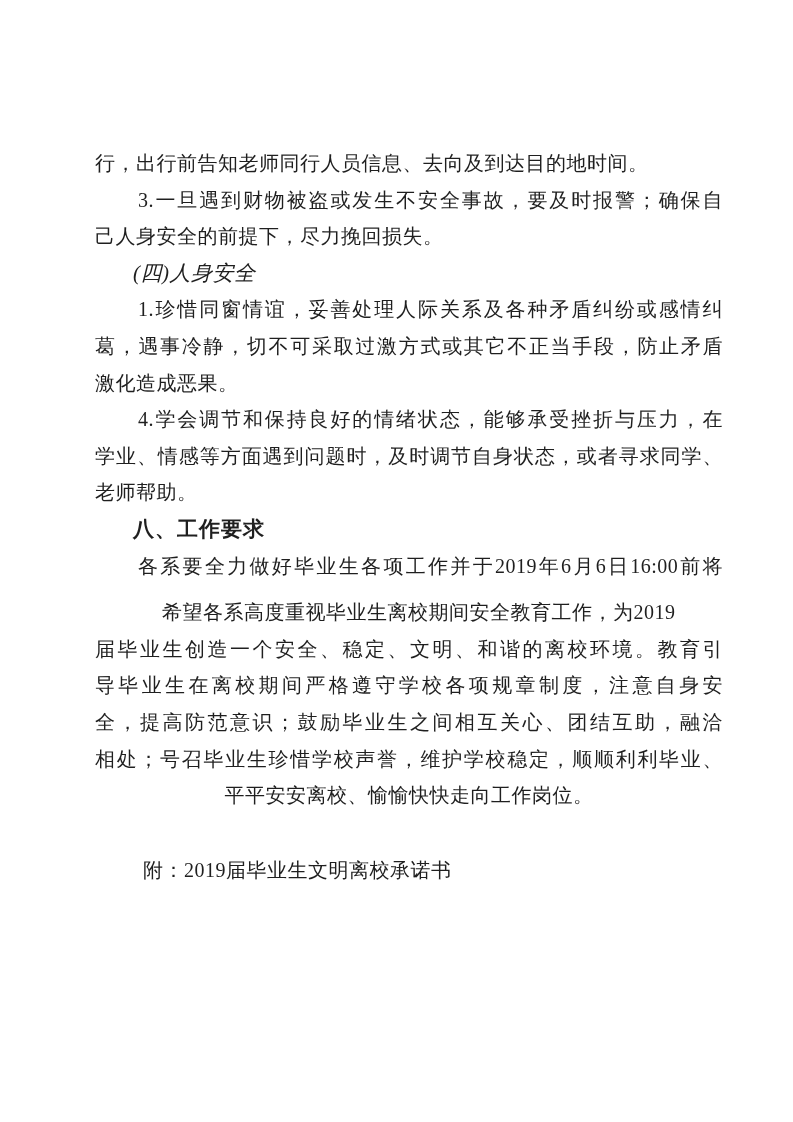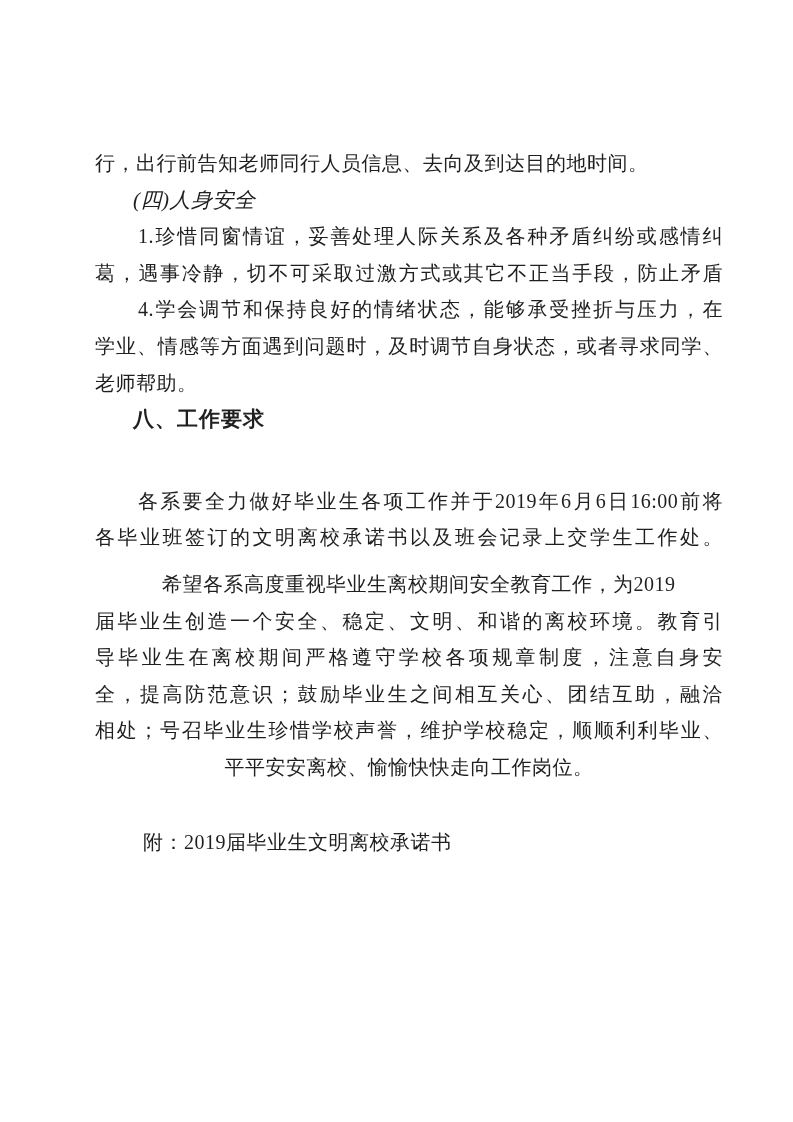--- a/index.html
+++ b/index.html
@@ -54,37 +54,41 @@
 </style>
 </head>
 <body>
 
 <div class="page">
   <div class="doc-body" id="doc-body">
       <div class="para">
         <div class="line " style="text-indent: 0px;">行，出行前告知老师同行人员信息、去向及到达目的地时间。</div>
       </div>
       <div class="para">
+        <div class="line  j" style="text-indent: 43px;">3.一旦遇到财物被盗或发生不安全事故，要及时报警；确保自</div>
+        <div class="line " style="text-indent: 0px;">己人身安全的前提下，尽力挽回损失。</div>
+      </div>
+      <div class="para">
         <div class="line kai" style="text-indent: 38px;">(四)人身安全</div>
       </div>
       <div class="para">
         <div class="line  j" style="text-indent: 43px;">1.珍惜同窗情谊，妥善处理人际关系及各种矛盾纠纷或感情纠</div>
         <div class="line  j" style="text-indent: 0px;">葛，遇事冷静，切不可采取过激方式或其它不正当手段，防止矛盾</div>
+        <div class="line " style="text-indent: 0px;">激化造成恶果。</div>
       </div>
       <div class="para">
         <div class="line  j" style="text-indent: 43px;">4.学会调节和保持良好的情绪状态，能够承受挫折与压力，在</div>
         <div class="line  j" style="text-indent: 0px;">学业、情感等方面遇到问题时，及时调节自身状态，或者寻求同学、</div>
         <div class="line " style="text-indent: 0px;">老师帮助。</div>
       </div>
       <div class="para">
         <div class="line hei" style="text-indent: 38px;">八、工作要求</div>
       </div>
       <div class="para">
-        <div class="line  j" style="text-indent: 43px; margin-top: 45px;">各系要全力做好毕业生各项工作并于2019年6月6日16:00前将</div>
-        <div class="line  j" style="text-indent: 0px;">各毕业班签订的文明离校承诺书以及班会记录上交学生工作处。</div>
+        <div class="line  j" style="text-indent: 43px;">各系要全力做好毕业生各项工作并于2019年6月6日16:00前将</div>
       </div>
       <div class="para" style="margin-top: 10px;">
         <div class="line " style="text-indent: 67px;">希望各系高度重视毕业生离校期间安全教育工作，为2019</div>
         <div class="line  j" style="text-indent: 0px;">届毕业生创造一个安全、稳定、文明、和谐的离校环境。教育引</div>
         <div class="line  j" style="text-indent: 0px; font-family: Liberation Serif, serif;">导毕业生在离校期间严格遵守学校各项规章制度，注意自身安</div>
         <div class="line  j" style="text-indent: 0px;">全，提高防范意识；鼓励毕业生之间相互关心、团结互助，融洽</div>
         <div class="line  j" style="text-indent: 0px;">相处；号召毕业生珍惜学校声誉，维护学校稳定，顺顺利利毕业、</div>
         <div class="line " style="text-indent: 0px; text-align: center;">平平安安离校、愉愉快快走向工作岗位。</div>
       </div>
       <div class="para" style="margin-top: 38px;">

